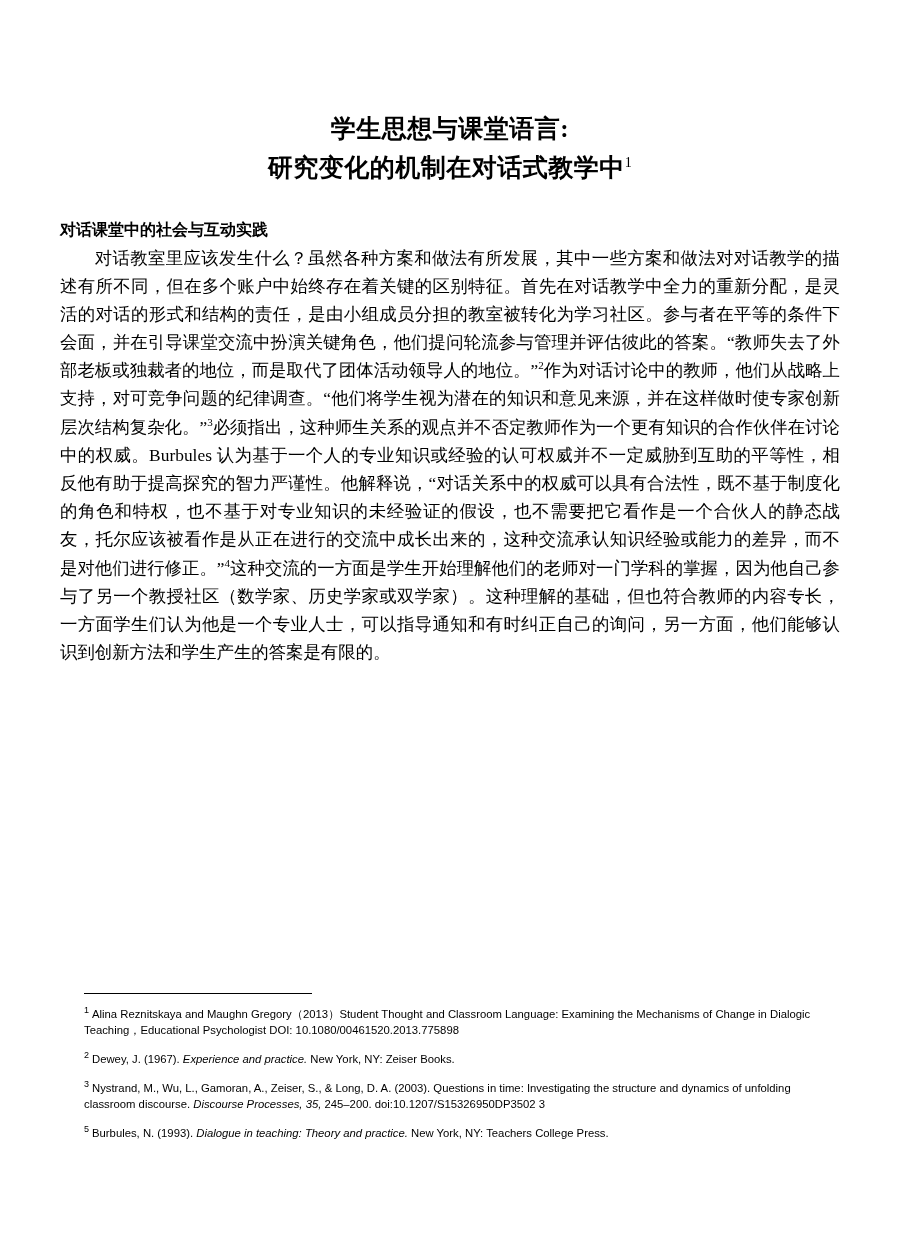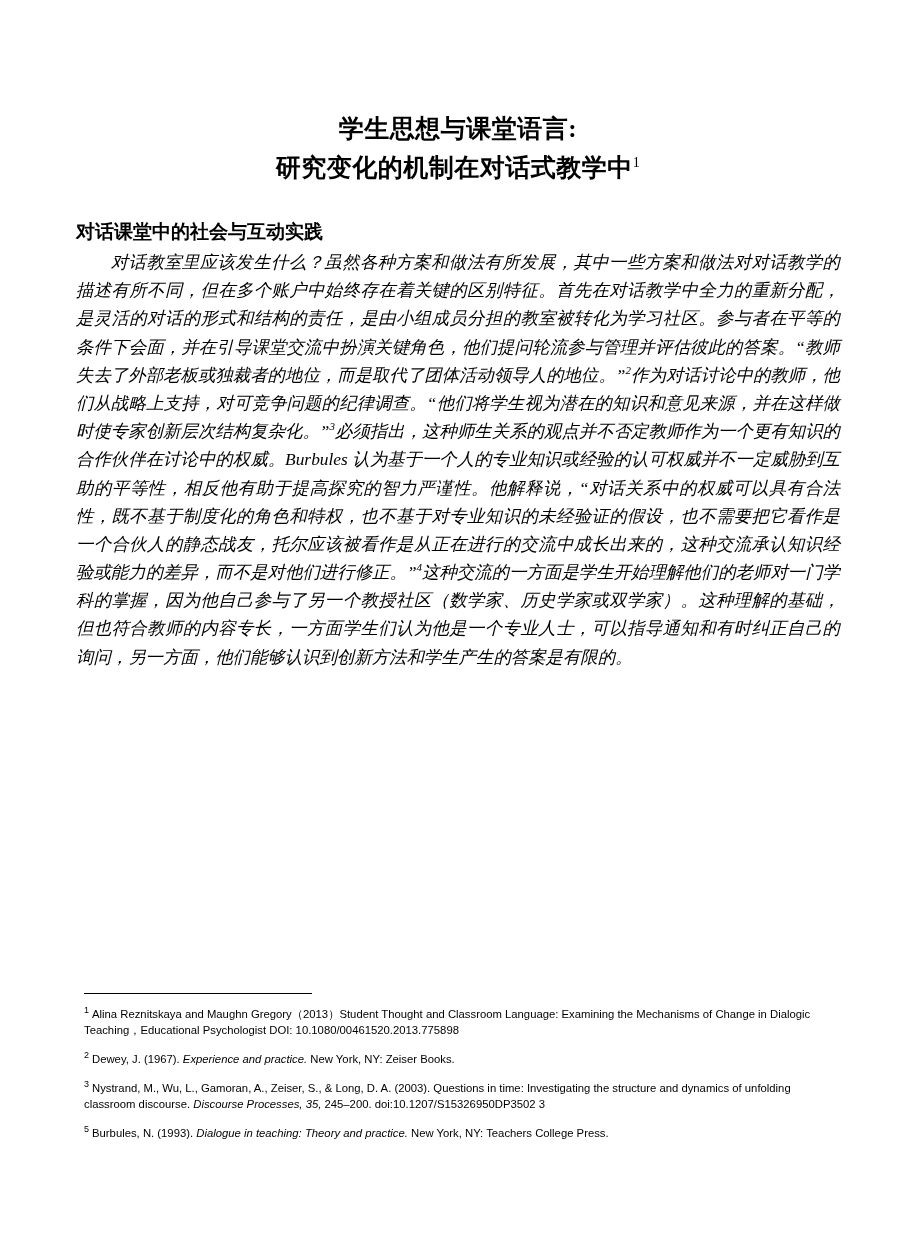--- a/index.html
+++ b/index.html
@@ -6,21 +6,21 @@
     margin: 0;
     padding: 0;
     background: #ffffff;
   }
   .page {
     width: 924px;
     height: 1240px;
     background: #ffffff;
     position: relative;
     box-sizing: border-box;
-    padding: 96px 84px 0 76px;
+    padding: 96px 84px 0 60px;
     font-family: "Liberation Serif", "DejaVu Serif", serif;
     color: #000000;
     overflow: hidden;
   }
   .title-block {
     text-align: center;
     margin-top: 14px;
   }
   .title-line {
     font-size: 25px;
@@ -34,34 +34,33 @@
     vertical-align: super;
     line-height: 0;
   }
   .authors {
     font-size: 18px;
     margin-top: 6px;
     font-family: "Liberation Serif", "DejaVu Serif", serif;
     letter-spacing: 0.3px;
   }
   .section-heading {
-    font-size: 19px;
+    font-size: 16px;
     font-weight: bold;
     margin-top: 30px;
     margin-bottom: 2px;
     line-height: 1.5;
   }
   .body-par {
     font-size: 17.4px;
     line-height: 1.62;
     text-align: justify;
     text-justify: inter-ideograph;
     margin: 0;
     text-indent: 2em;
-    font-style: italic;
   }
   .body-par sup {
     font-size: 11px;
     vertical-align: super;
     line-height: 0;
   }
   .footnote-area {
     position: absolute;
     left: 84px;
     right: 92px;

